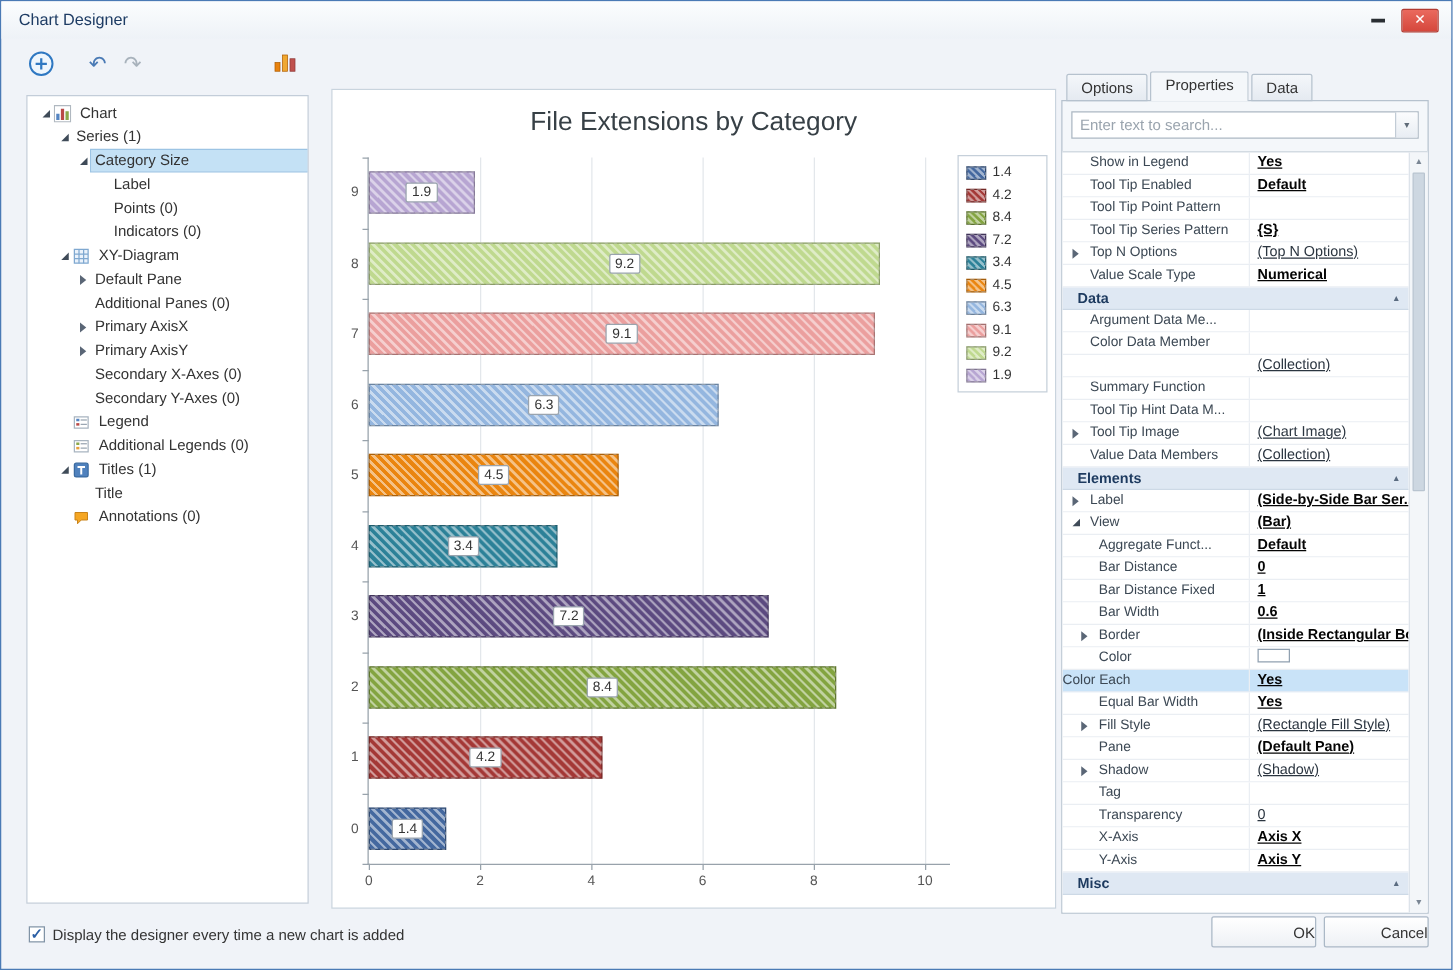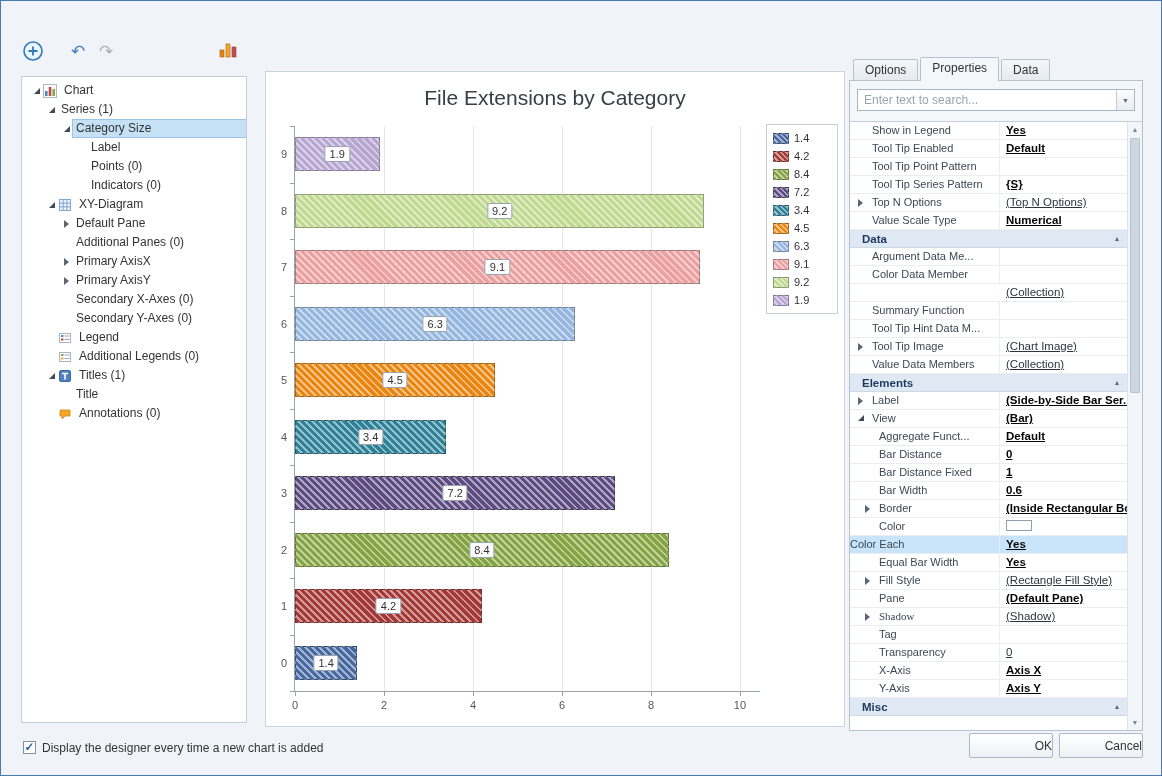--- a/index.html
+++ b/index.html
@@ -82,20 +82,27 @@
   .cb-label { position:absolute; left:41px; top:740px; font-size:12px; color:#333; }
   .btn { position:absolute; top:732px; height:25px; width:84px; background:linear-gradient(#ffffff,#eef1f5); border:1px solid #abb8c6; border-radius:2px; font-size:12px; color:#333; font-family:"Liberation Sans", sans-serif;text-align:right; }
   .btn.ok { left:968px; }
   .btn.cancel { left:1058px; width:84px; }
 </style>
 </head>
 <body>
 
 <div class="window">
 
+  <div class="titlebar">
+    <span class="title-text">Chart Designer</span>
+    <span class="btn-min">
+        <span class="dash"></span>
+      </span>
+    <span class="btn-close">✕</span>
+  </div>
 
   <div class="toolbar">
     <span class="tb-add">
       <svg width="24" height="24">
           <circle cx="12" cy="12" r="9" fill="#eef6fd" stroke="#2f78c2" stroke-width="1.6"></circle>
           <path d="M12 7.5v9M7.5 12h9" stroke="#2f78c2" stroke-width="1.8"></path>
         </svg>
     </span>
     <span class="tb-undo">↶</span>
     <span class="tb-redo">↷</span>
@@ -459,21 +466,21 @@
             </div>
             <div class="pg-row">
               <div class="pg-name" style="padding-left: 29px;"><span class="tri-col" style="left: 15px;"></span><span>Fill Style</span></div>
               <div class="pg-value"><span>(Rectangle Fill Style)</span></div>
             </div>
             <div class="pg-row">
               <div class="pg-name" style="padding-left: 29px;"><span>Pane</span></div>
               <div class="pg-value bold"><span>(Default Pane)</span></div>
             </div>
             <div class="pg-row">
-              <div class="pg-name" style="padding-left: 29px; font-family: Liberation Serif, serif;"><span class="tri-col" style="left: 15px;"></span><span>Shadow</span></div>
+              <div class="pg-name" style="padding-left: 29px;"><span class="tri-col" style="left: 15px;"></span><span>Shadow</span></div>
               <div class="pg-value"><span>(Shadow)</span></div>
             </div>
             <div class="pg-row">
               <div class="pg-name" style="padding-left: 29px;"><span>Tag</span></div>
               <div class="pg-value"><span></span></div>
             </div>
             <div class="pg-row">
               <div class="pg-name" style="padding-left: 29px;"><span>Transparency</span></div>
               <div class="pg-value"><span>0</span></div>
             </div>

